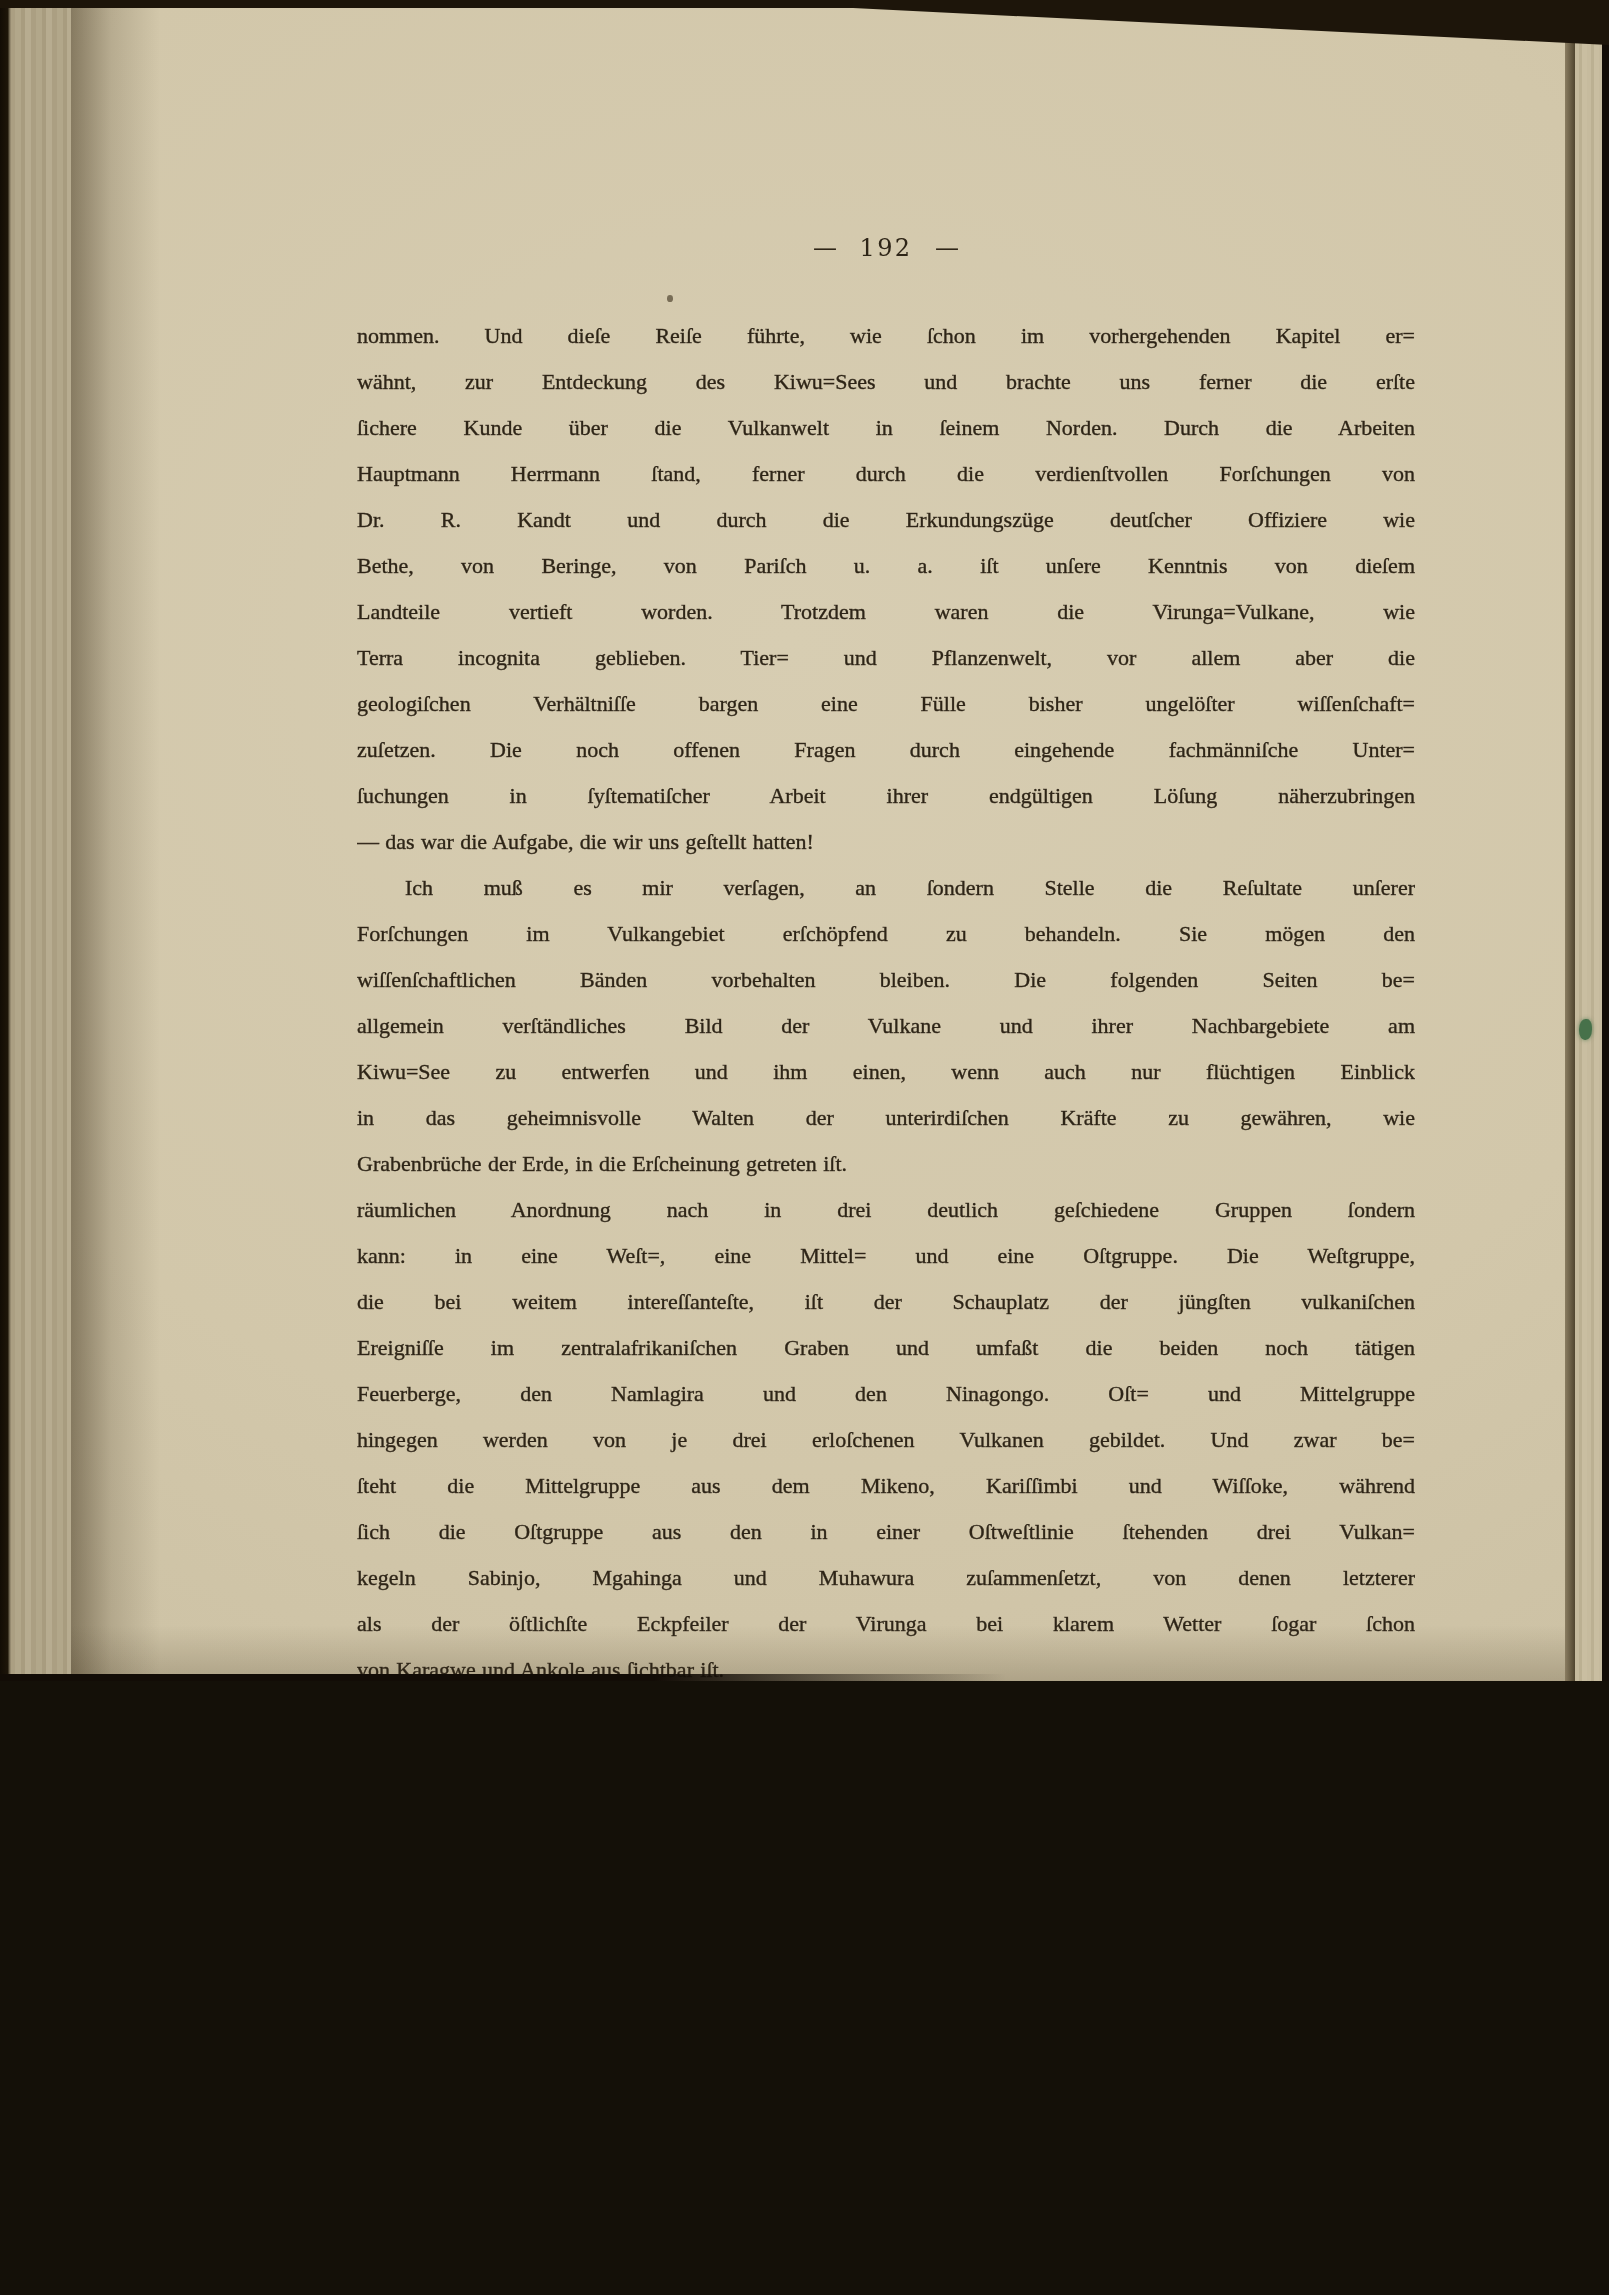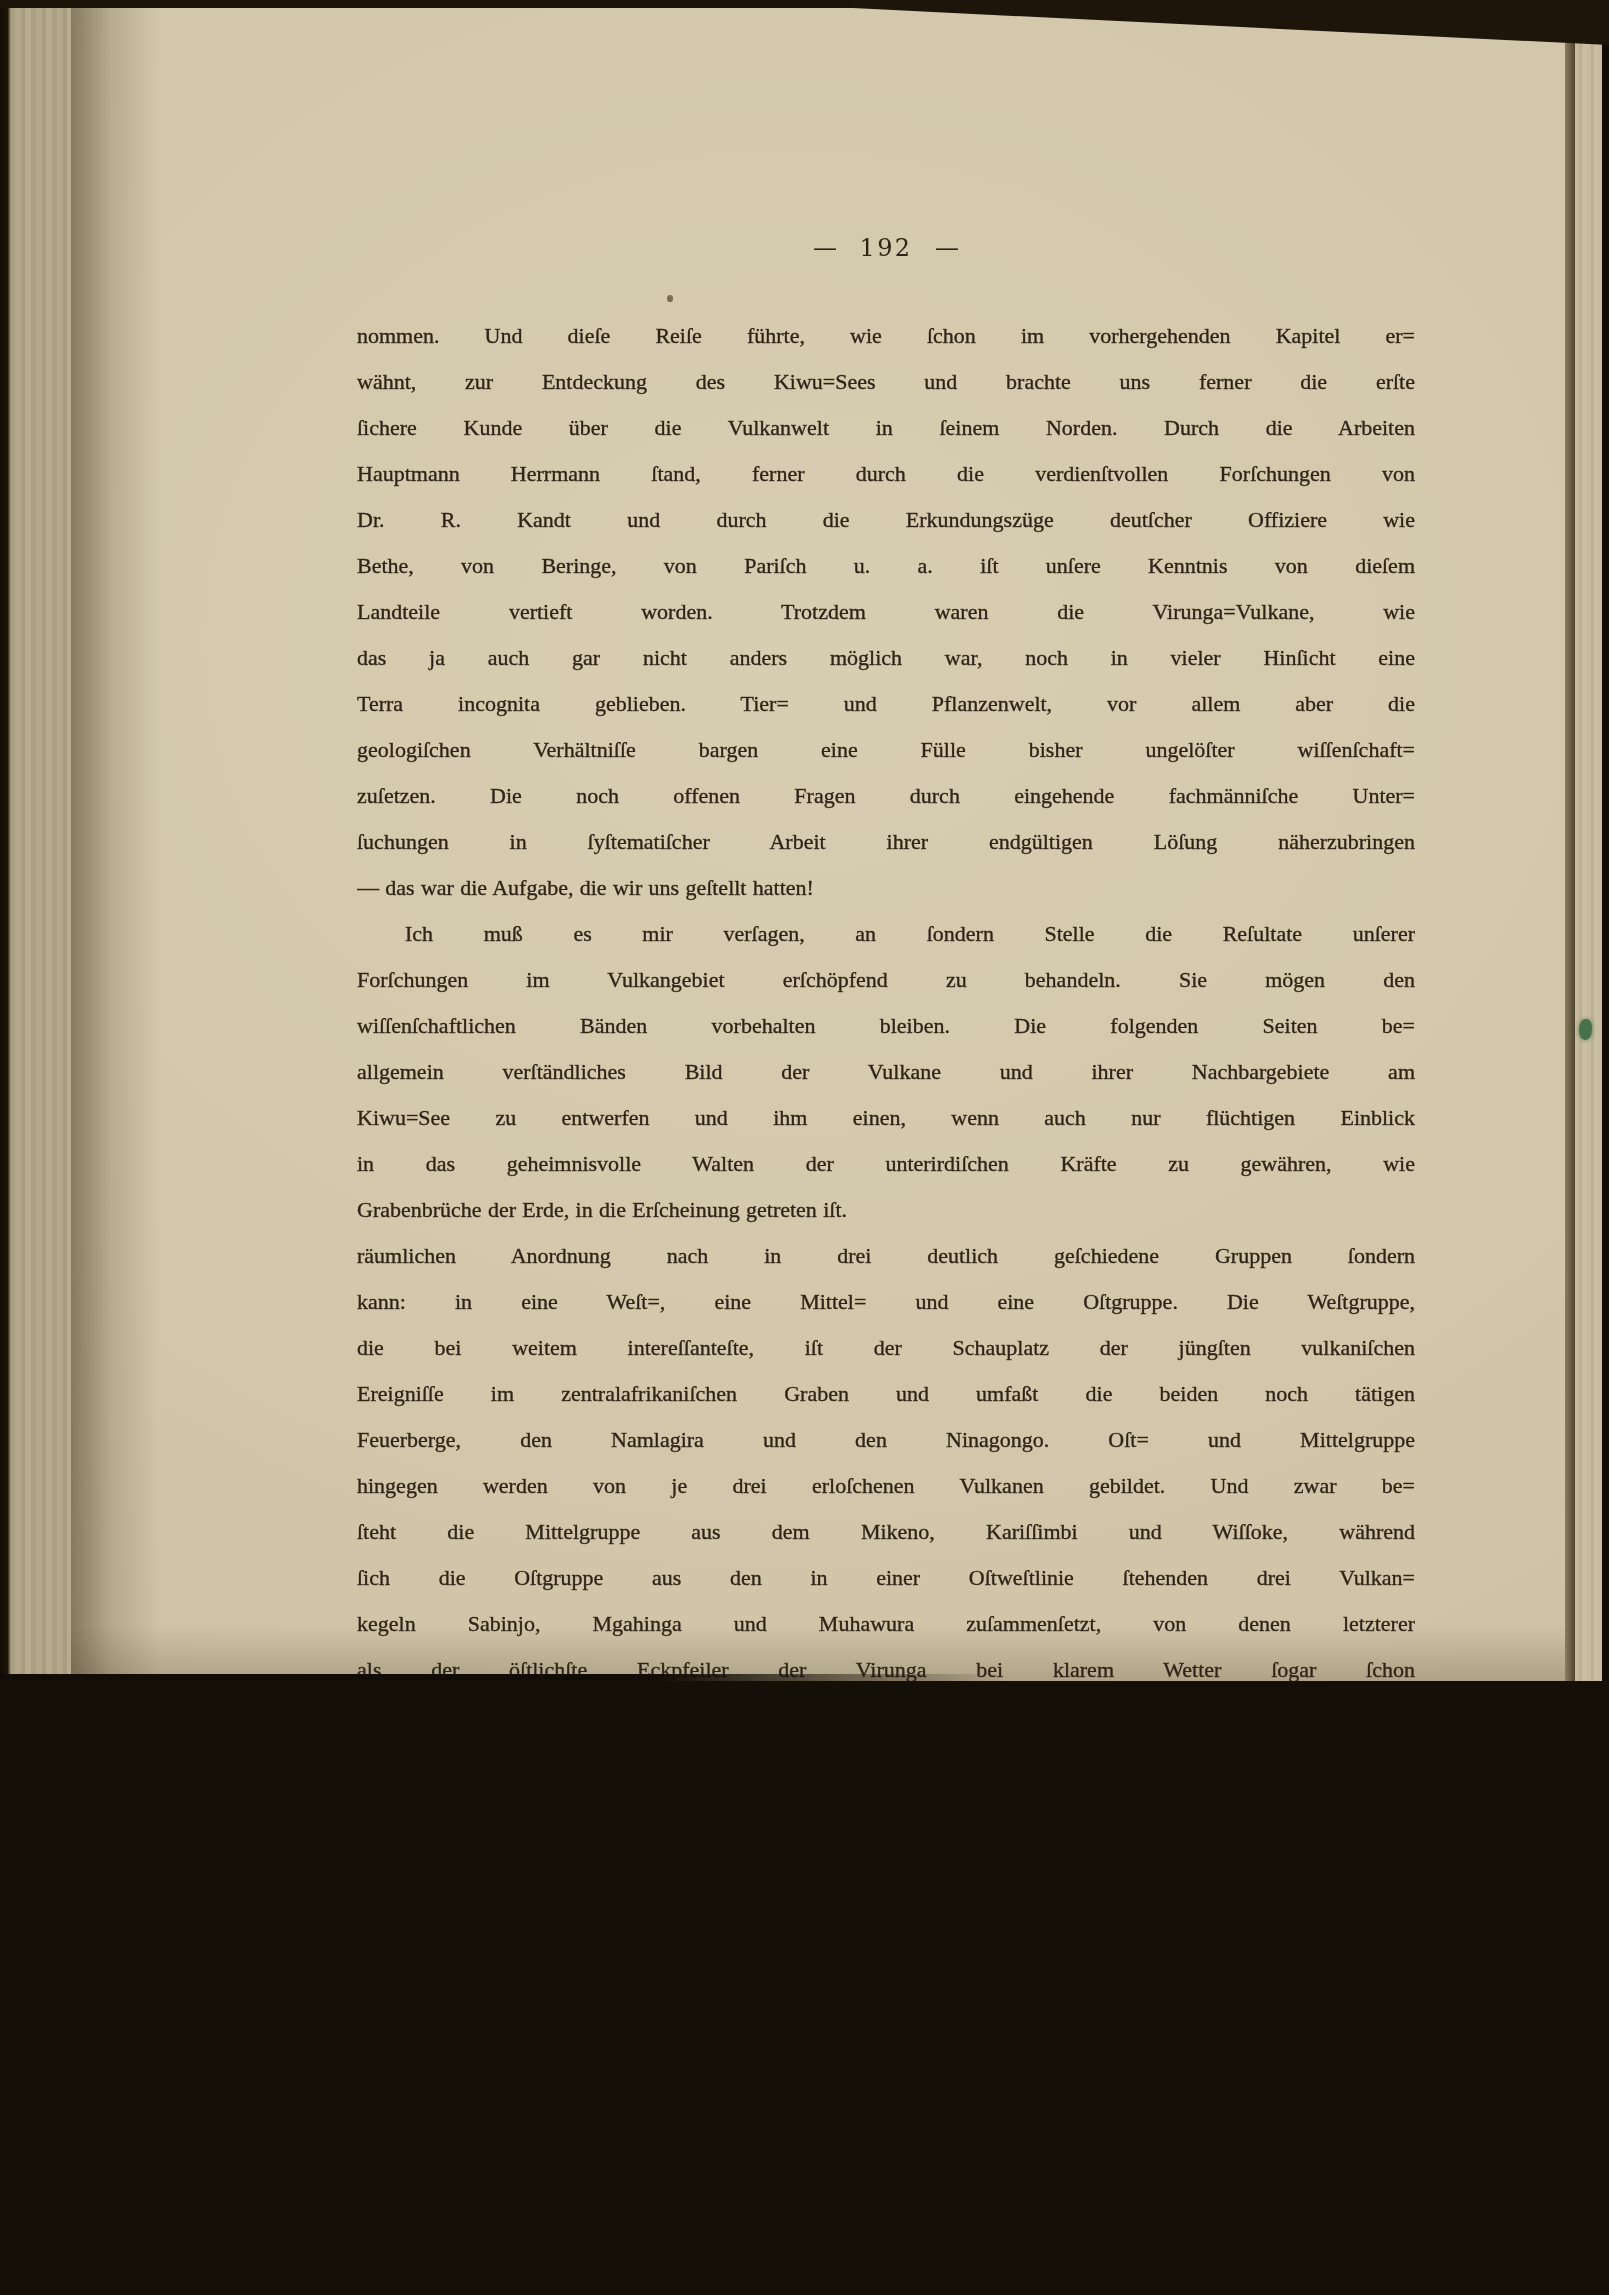--- a/index.html
+++ b/index.html
@@ -129,21 +129,20 @@
 
     <div class="text-block">
         <div class="paragraph">
           <div class="line">nommen. Und dieſe Reiſe führte, wie ſchon im vorhergehenden Kapitel er=</div>
           <div class="line">wähnt, zur Entdeckung des Kiwu=Sees und brachte uns ferner die erſte</div>
           <div class="line">ſichere Kunde über die Vulkanwelt in ſeinem Norden. Durch die Arbeiten</div>
           <div class="line">Hauptmann Herrmann ſtand, ferner durch die verdienſtvollen Forſchungen von</div>
           <div class="line">Dr. R. Kandt und durch die Erkundungszüge deutſcher Offiziere wie</div>
           <div class="line">Bethe, von Beringe, von Pariſch u. a. iſt unſere Kenntnis von dieſem</div>
           <div class="line">Landteile vertieft worden. Trotzdem waren die Virunga=Vulkane, wie</div>
-          <div class="line">das ja auch gar nicht anders möglich war, noch in vieler Hinſicht eine</div>
           <div class="line">Terra incognita geblieben. Tier= und Pflanzenwelt, vor allem aber die</div>
           <div class="line">geologiſchen Verhältniſſe bargen eine Fülle bisher ungelöſter wiſſenſchaft=</div>
           <div class="line">zuſetzen. Die noch offenen Fragen durch eingehende fachmänniſche Unter=</div>
           <div class="line">ſuchungen in ſyſtematiſcher Arbeit ihrer endgültigen Löſung näherzubringen</div>
           <div class="line last">— das war die Aufgabe, die wir uns geſtellt hatten!</div>
         </div>
         <div class="paragraph">
           <div class="line indent">Ich muß es mir verſagen, an ſondern Stelle die Reſultate unſerer</div>
           <div class="line">Forſchungen im Vulkangebiet erſchöpfend zu behandeln. Sie mögen den</div>
           <div class="line">wiſſenſchaftlichen Bänden vorbehalten bleiben. Die folgenden Seiten be=</div>

